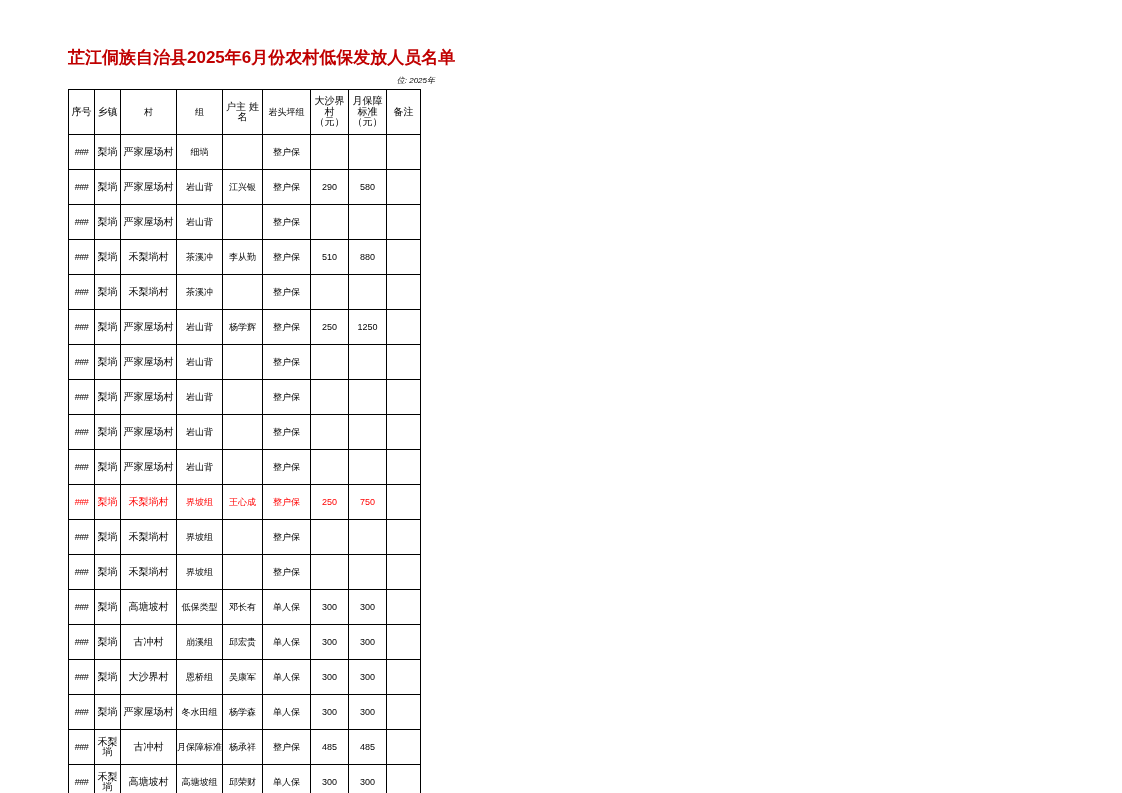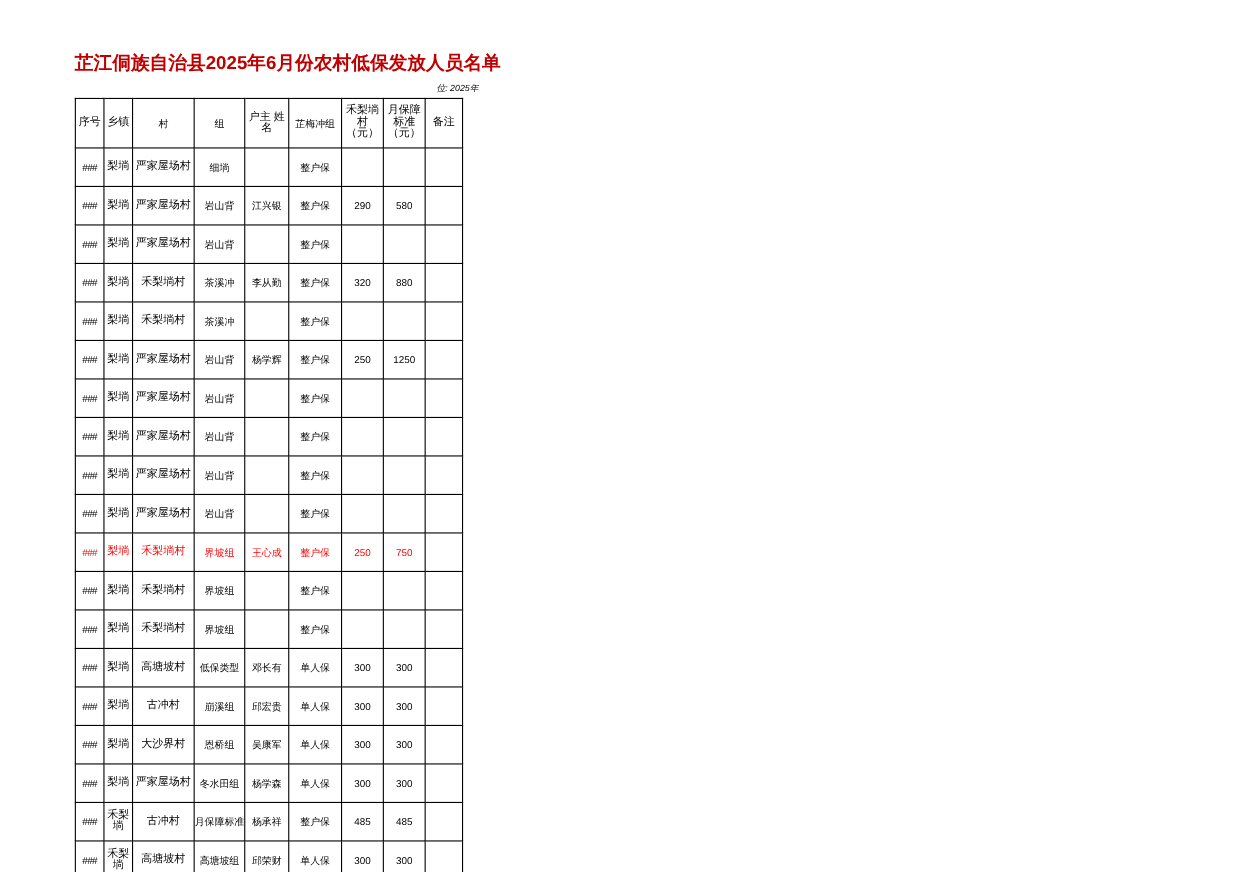--- a/index.html
+++ b/index.html
@@ -129,23 +129,23 @@
             <span class="narrow-wrap">序号</span>
           </td>
         <td>
             <span class="narrow-wrap">乡镇</span>
           </td>
         <td><span>村</span></td>
         <td><span>组</span></td>
         <td>
             <span class="narrow-wrap">户主  姓名</span>
           </td>
-        <td><span>芷梅冲组</span></td>
-        <td>
-            <span class="narrow-wrap">禾梨埫村（元）</span>
+        <td><span>岩头坪组</span></td>
+        <td>
+            <span class="narrow-wrap">大沙界村（元）</span>
           </td>
         <td>
             <span class="narrow-wrap">月保障标准（元）</span>
           </td>
         <td>
             <span class="narrow-wrap">备注</span>
           </td>
       </tr>
     </thead>
     <tbody id="table-body">
@@ -198,21 +198,21 @@
           <td><span class="seq-hash">###</span></td>
           <td>
             <span class="narrow-wrap">梨埫</span>
           </td>
           <td>
             <span class="narrow-wrap">禾梨埫村</span>
           </td>
           <td><span>茶溪冲</span></td>
           <td><span>李从勤</span></td>
           <td><span>整户保</span></td>
-          <td><span>320</span></td>
+          <td><span>510</span></td>
           <td><span>880</span></td>
           <td><span></span></td>
         </tr>
         <tr>
           <td><span class="seq-hash">###</span></td>
           <td>
             <span class="narrow-wrap">梨埫</span>
           </td>
           <td>
             <span class="narrow-wrap">禾梨埫村</span>

